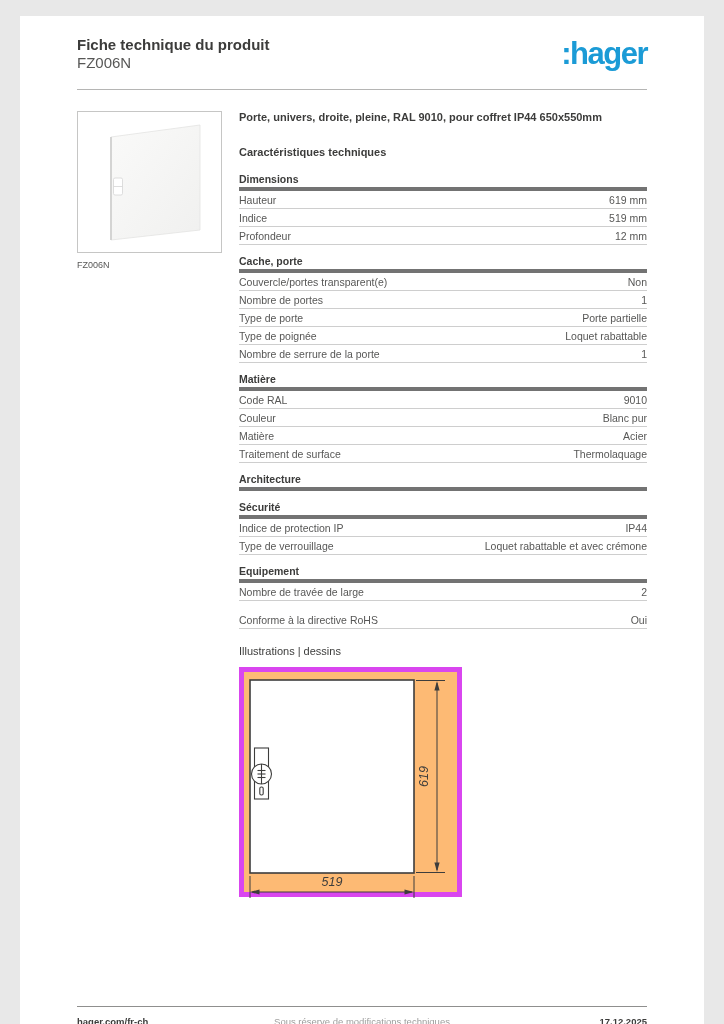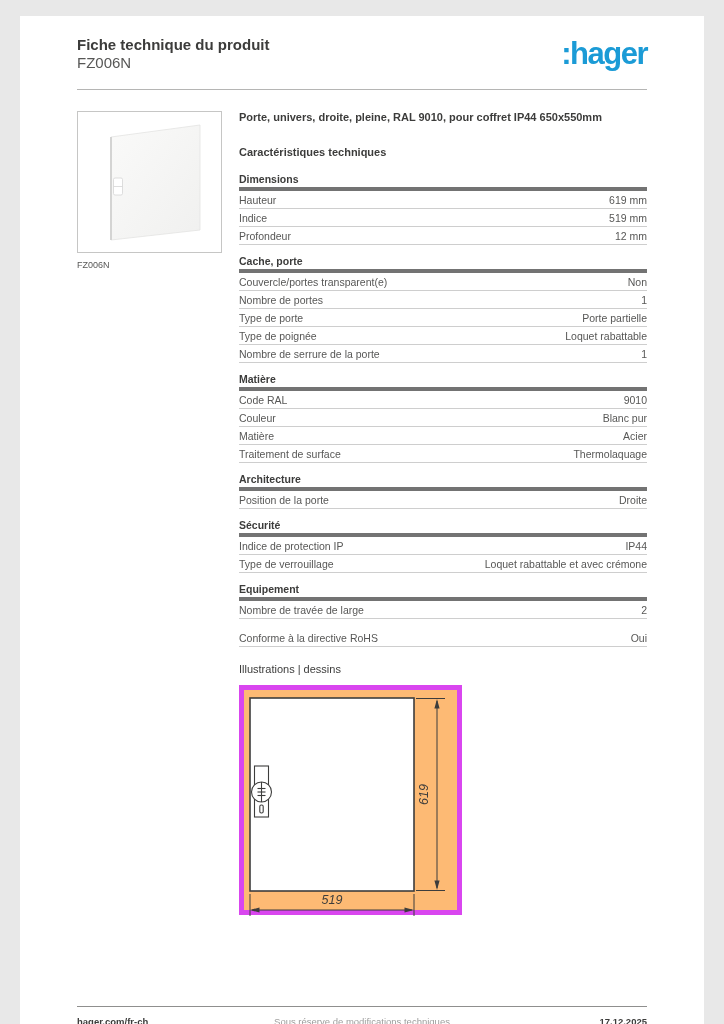--- a/index.html
+++ b/index.html
@@ -160,24 +160,20 @@
               <span class="spec-label">Matière</span>
               <span class="spec-value">Acier</span>
             </div>
             <div class="spec-row">
               <span class="spec-label">Traitement de surface</span>
               <span class="spec-value">Thermolaquage</span>
             </div>
           </section>
           <section class="spec-section">
             <div class="spec-title">Architecture</div>
-            <div class="spec-row">
-              <span class="spec-label">Position de la porte</span>
-              <span class="spec-value">Droite</span>
-            </div>
           </section>
           <section class="spec-section">
             <div class="spec-title">Sécurité</div>
             <div class="spec-row">
               <span class="spec-label">Indice de protection IP</span>
               <span class="spec-value">IP44</span>
             </div>
             <div class="spec-row">
               <span class="spec-label">Type de verrouillage</span>
               <span class="spec-value">Loquet rabattable et avec crémone</span>

